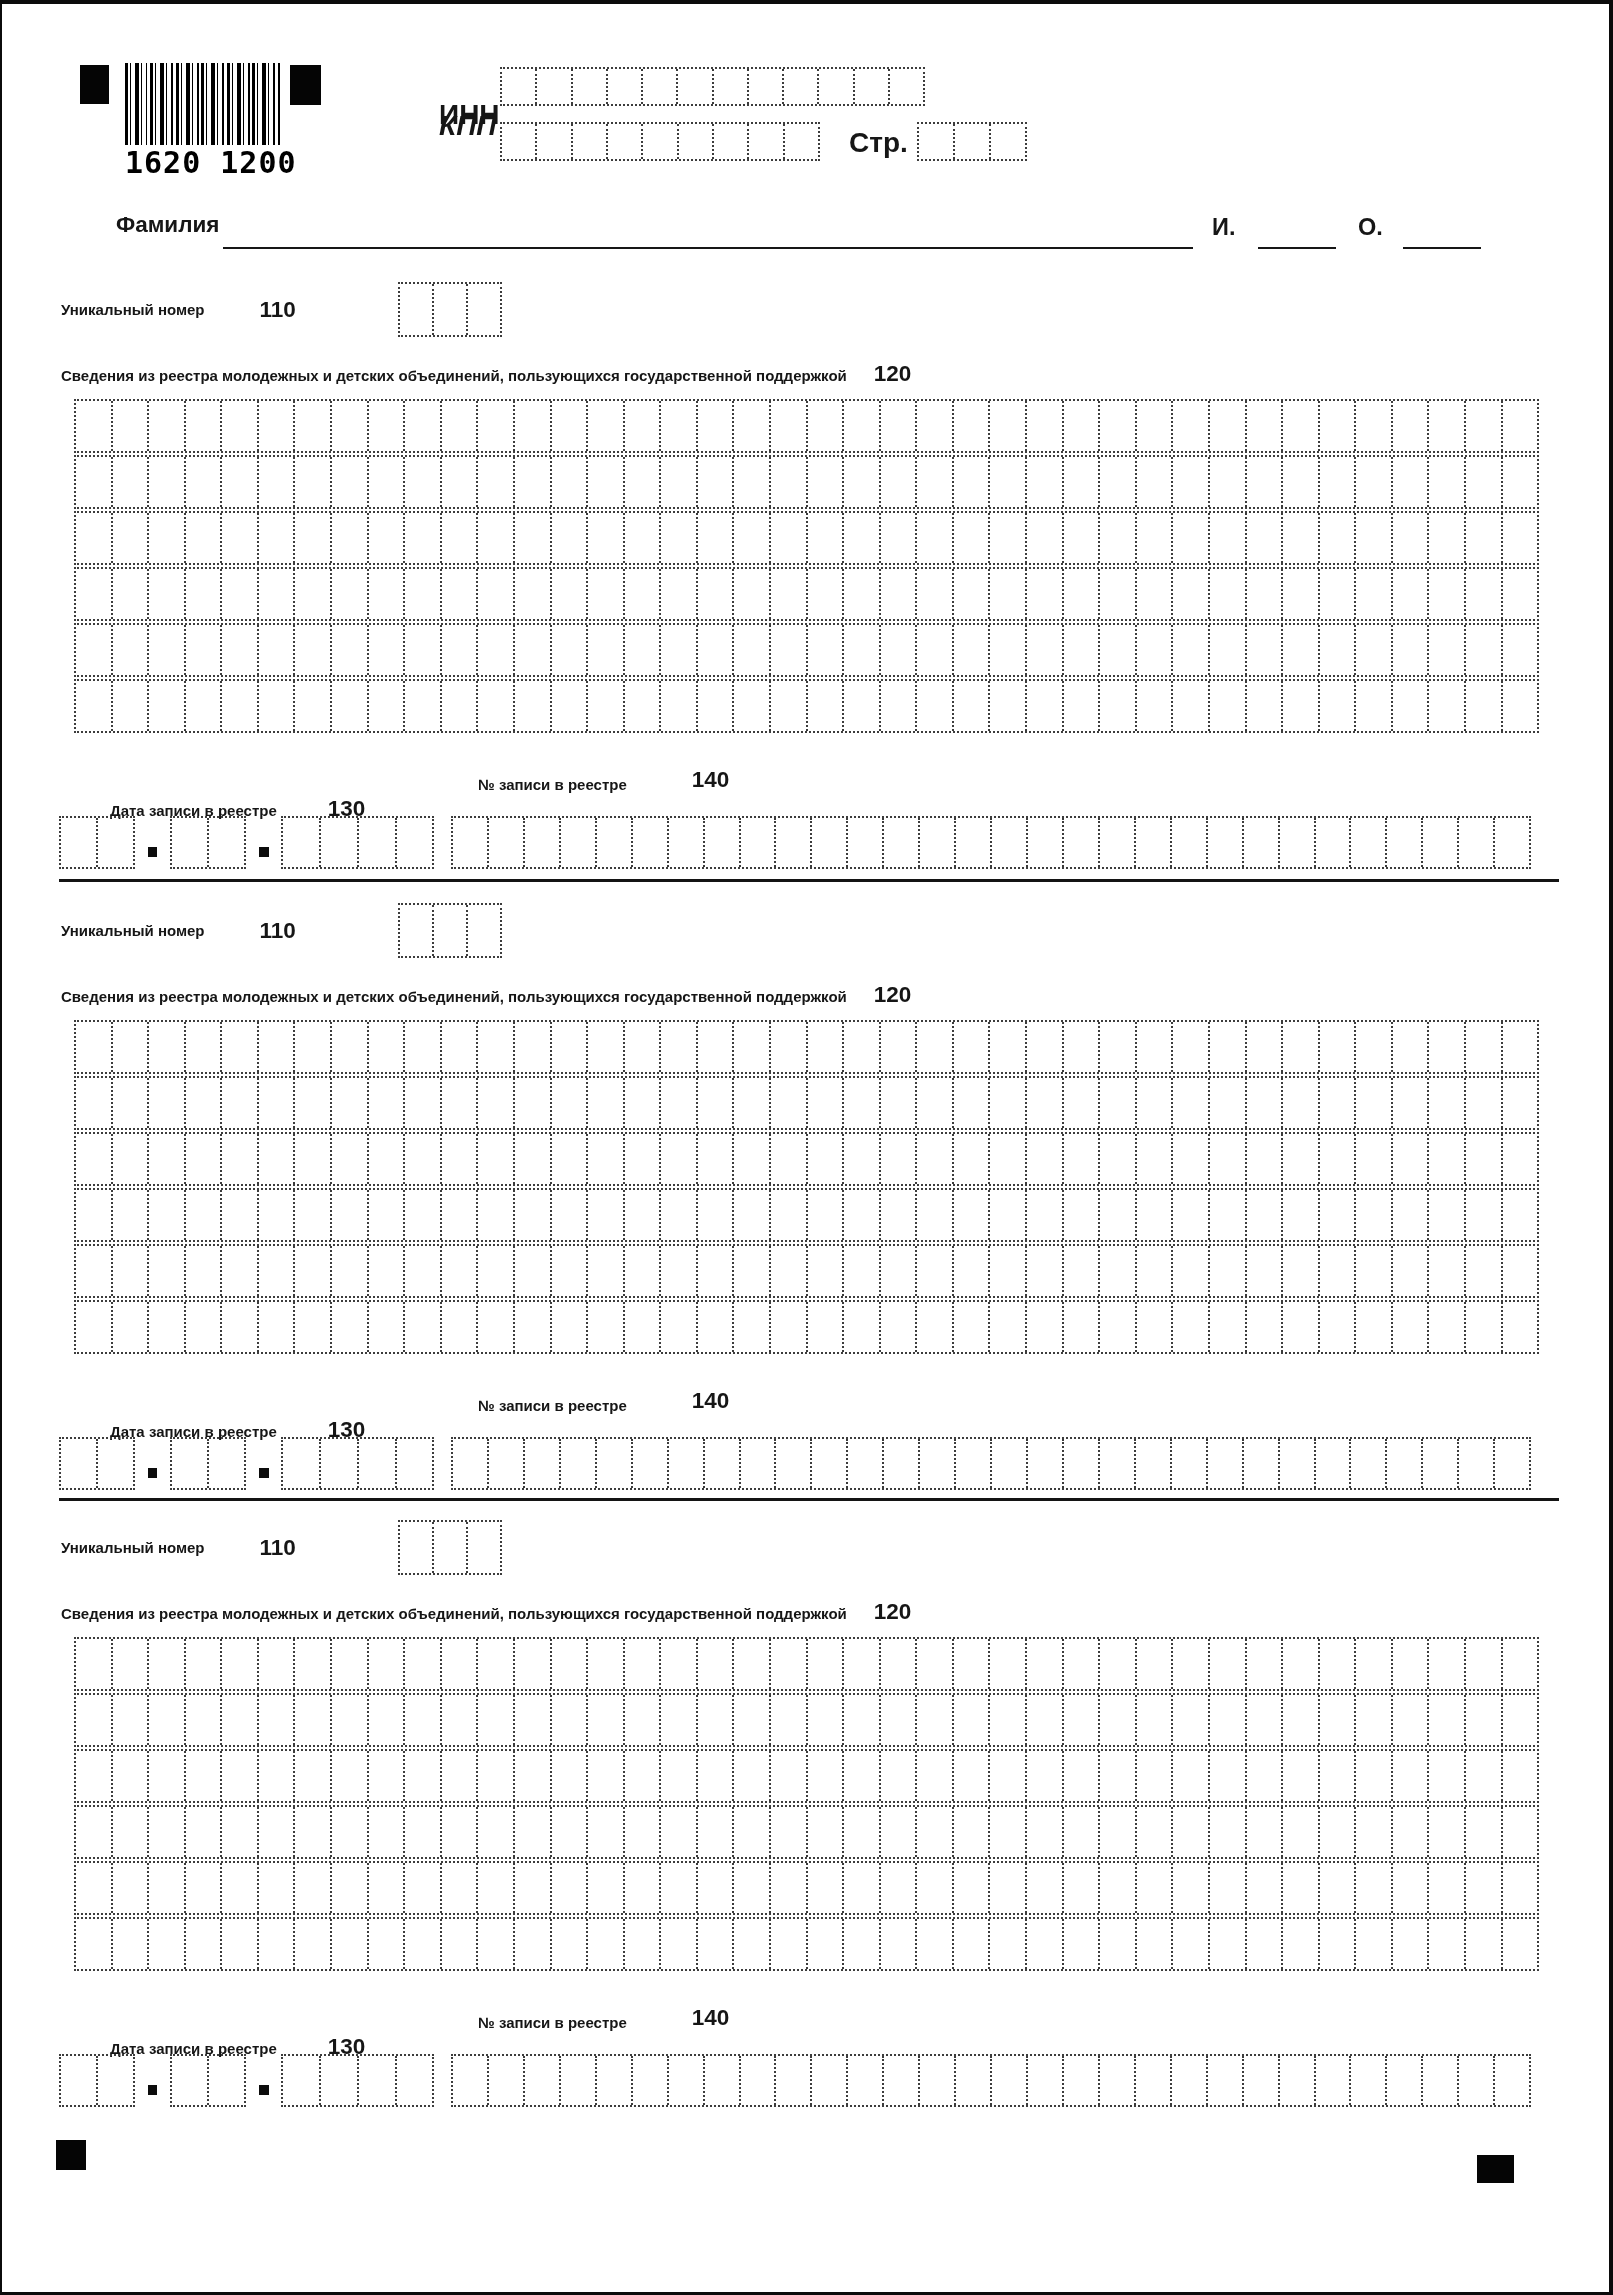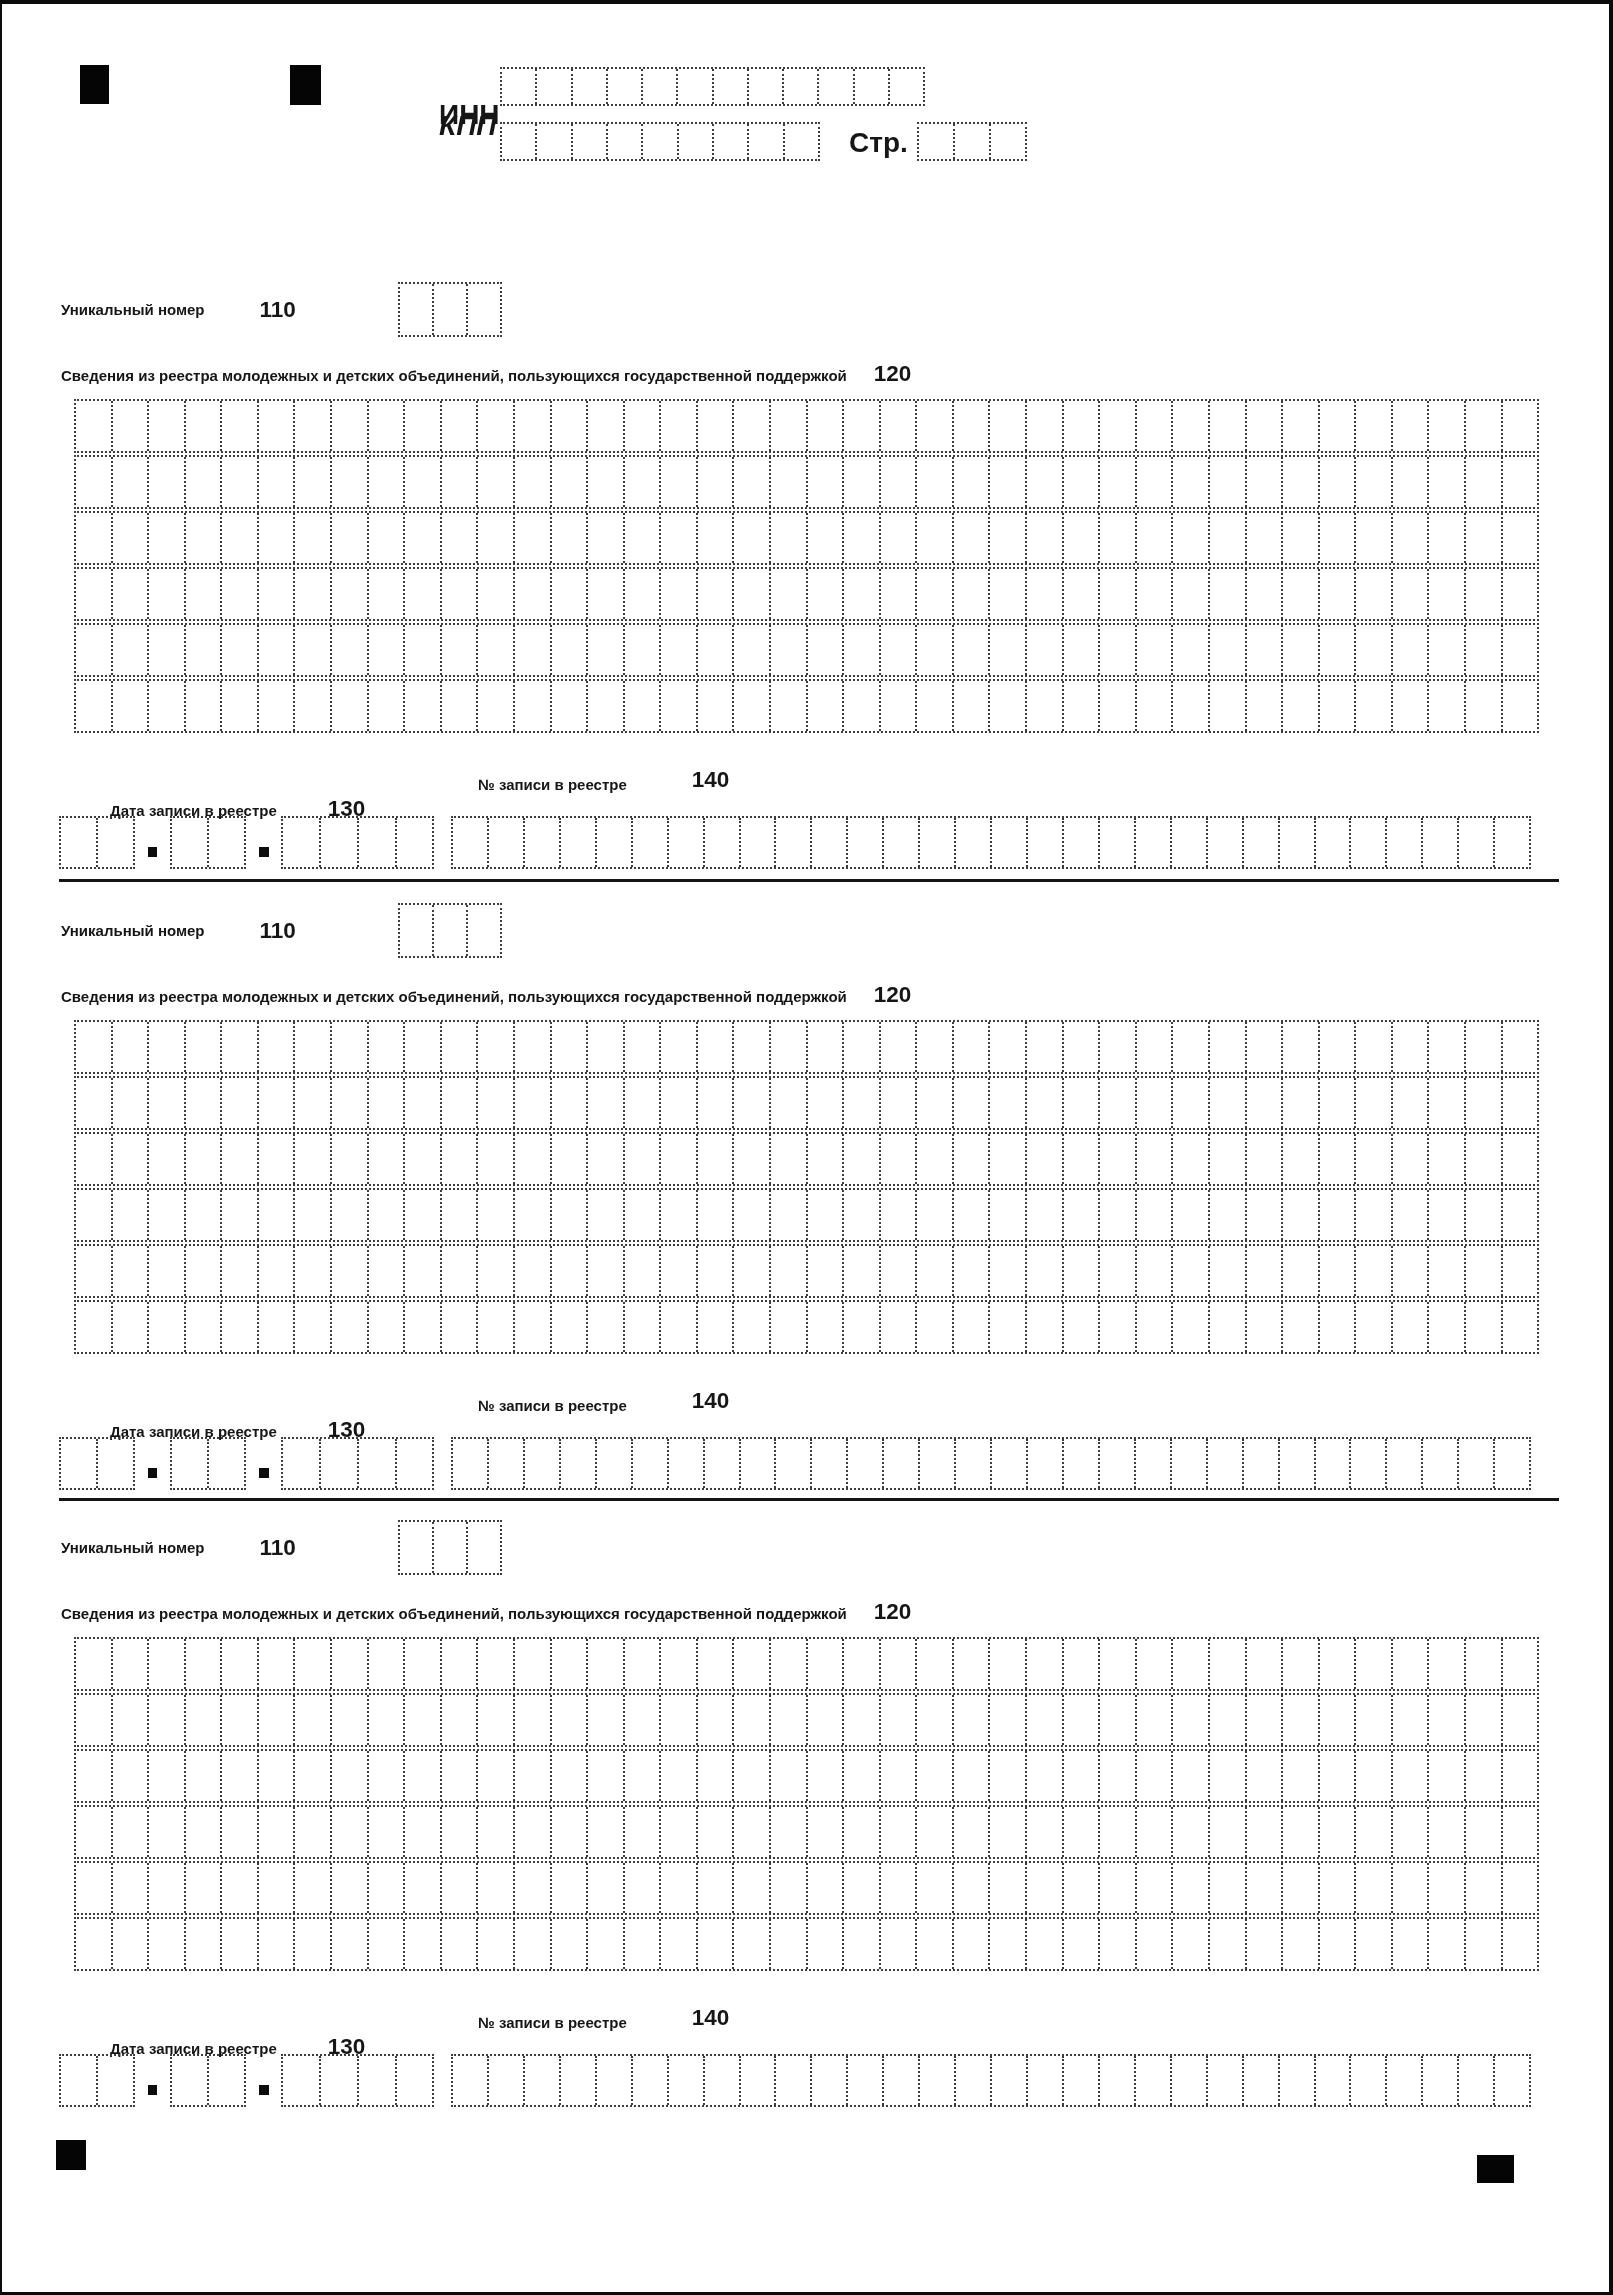--- a/index.html
+++ b/index.html
@@ -76,20 +76,24 @@
 </head>
 <body>
 
 <div class="page">
   <div class="edge edge-top"></div>
   <div class="edge edge-bottom"></div>
   <div class="edge edge-left"></div>
   <div class="edge edge-right"></div>
 
   <div class="blk" style="left:80px;top:65px;width:29px;height:39px;"></div>
+  <div class="barcode">
+    <div class="bars"></div>
+    <div class="bars-digits">1620 1200</div>
+  </div>
   <div class="blk" style="left:290px;top:65px;width:31px;height:40px;"></div>
 
   <div class="hdr-lbl" style="left:439px;top:71px;margin-top:28px;">ИНН</div>
   <div class="strip-abs" style="left:500px;top:67px;width:425px;height:39px;">
       <div class="cell-strip" style="width: 100%; height: 100%;">
         <div class="cell"></div>
         <div class="cell"></div>
         <div class="cell"></div>
         <div class="cell"></div>
         <div class="cell"></div>
@@ -120,20 +124,28 @@
 
   <div class="hdr-lbl" style="left:849px;top:127px;">Стр.</div>
   <div class="strip-abs" style="left:917px;top:122px;width:110px;height:39px;">
       <div class="cell-strip" style="width: 100%; height: 100%;">
         <div class="cell"></div>
         <div class="cell"></div>
         <div class="cell"></div>
       </div>
     </div>
 
+  <div class="surname-row">
+    <span class="surname-lbl">Фамилия</span>
+    <span class="surname-line"></span>
+    <span class="init-i">И.</span>
+    <span class="init-i-line"></span>
+    <span class="init-o">О.</span>
+    <span class="init-o-line"></span>
+  </div>
 
   <div id="sections">
   <section class="form-section" style="top: 279px;">
     <div class="unique-row">
       <span class="lbl">Уникальный номер</span>
       <span class="code">110</span>
       <span style="margin-left: 51px; width: 104px; height: 55px; display: block;">
             <div class="cell-strip" style="width: 100%; height: 100%;">
               <div class="cell"></div>
               <div class="cell"></div>

